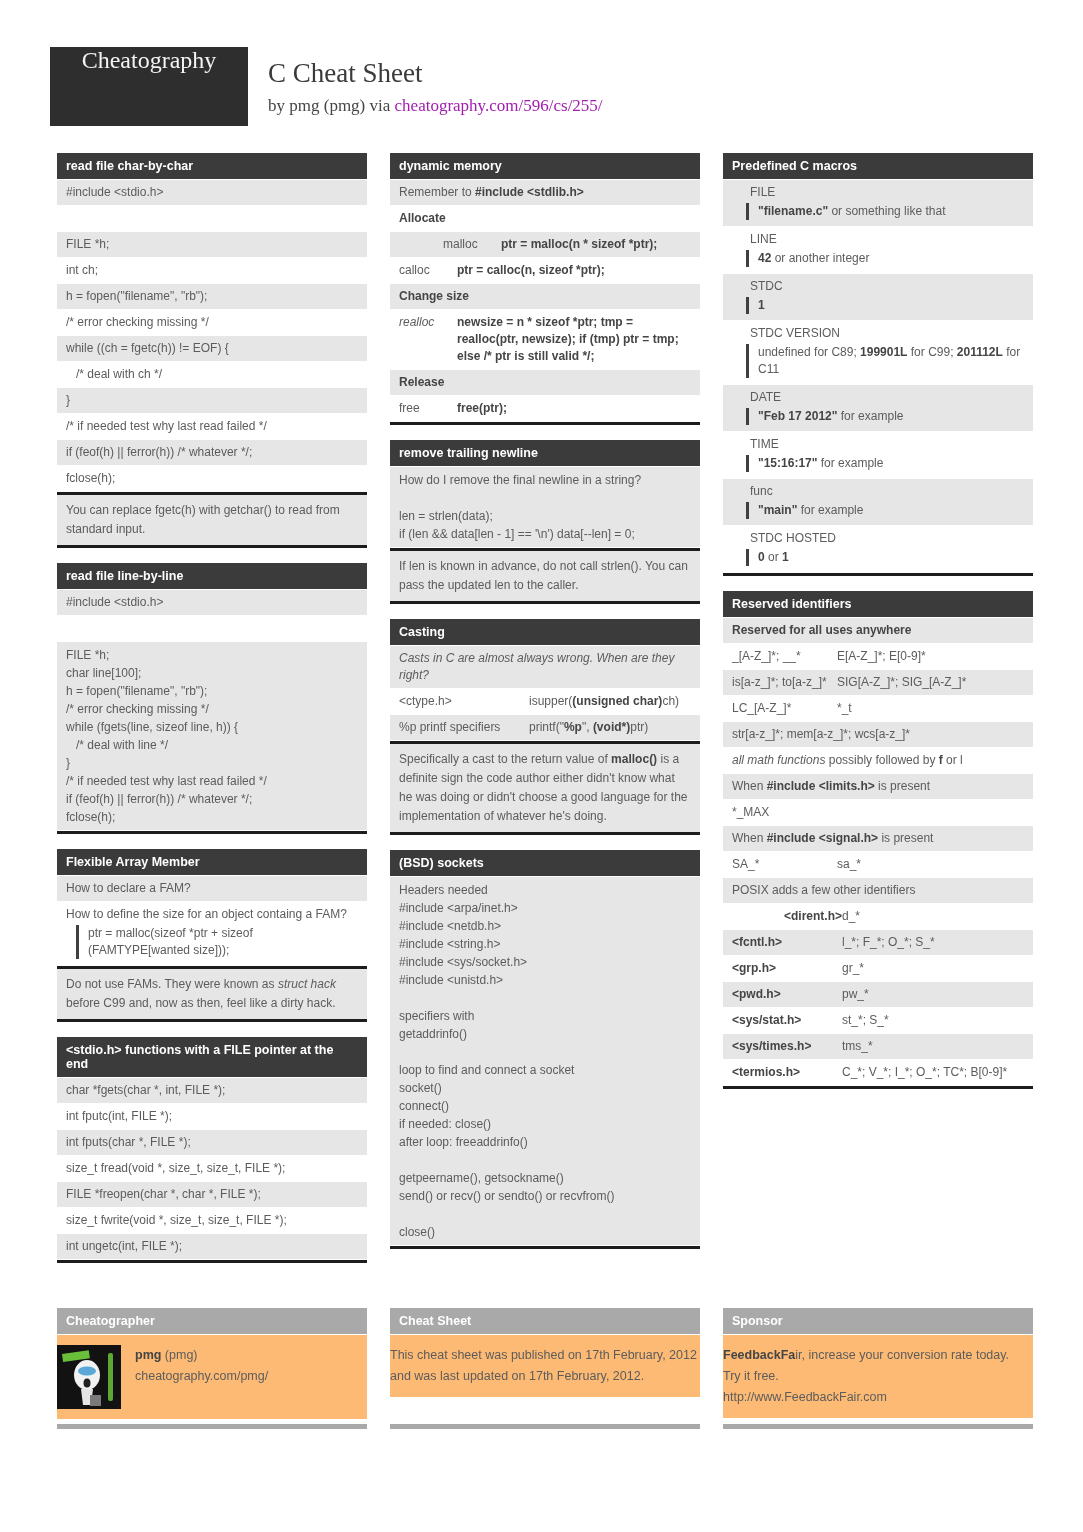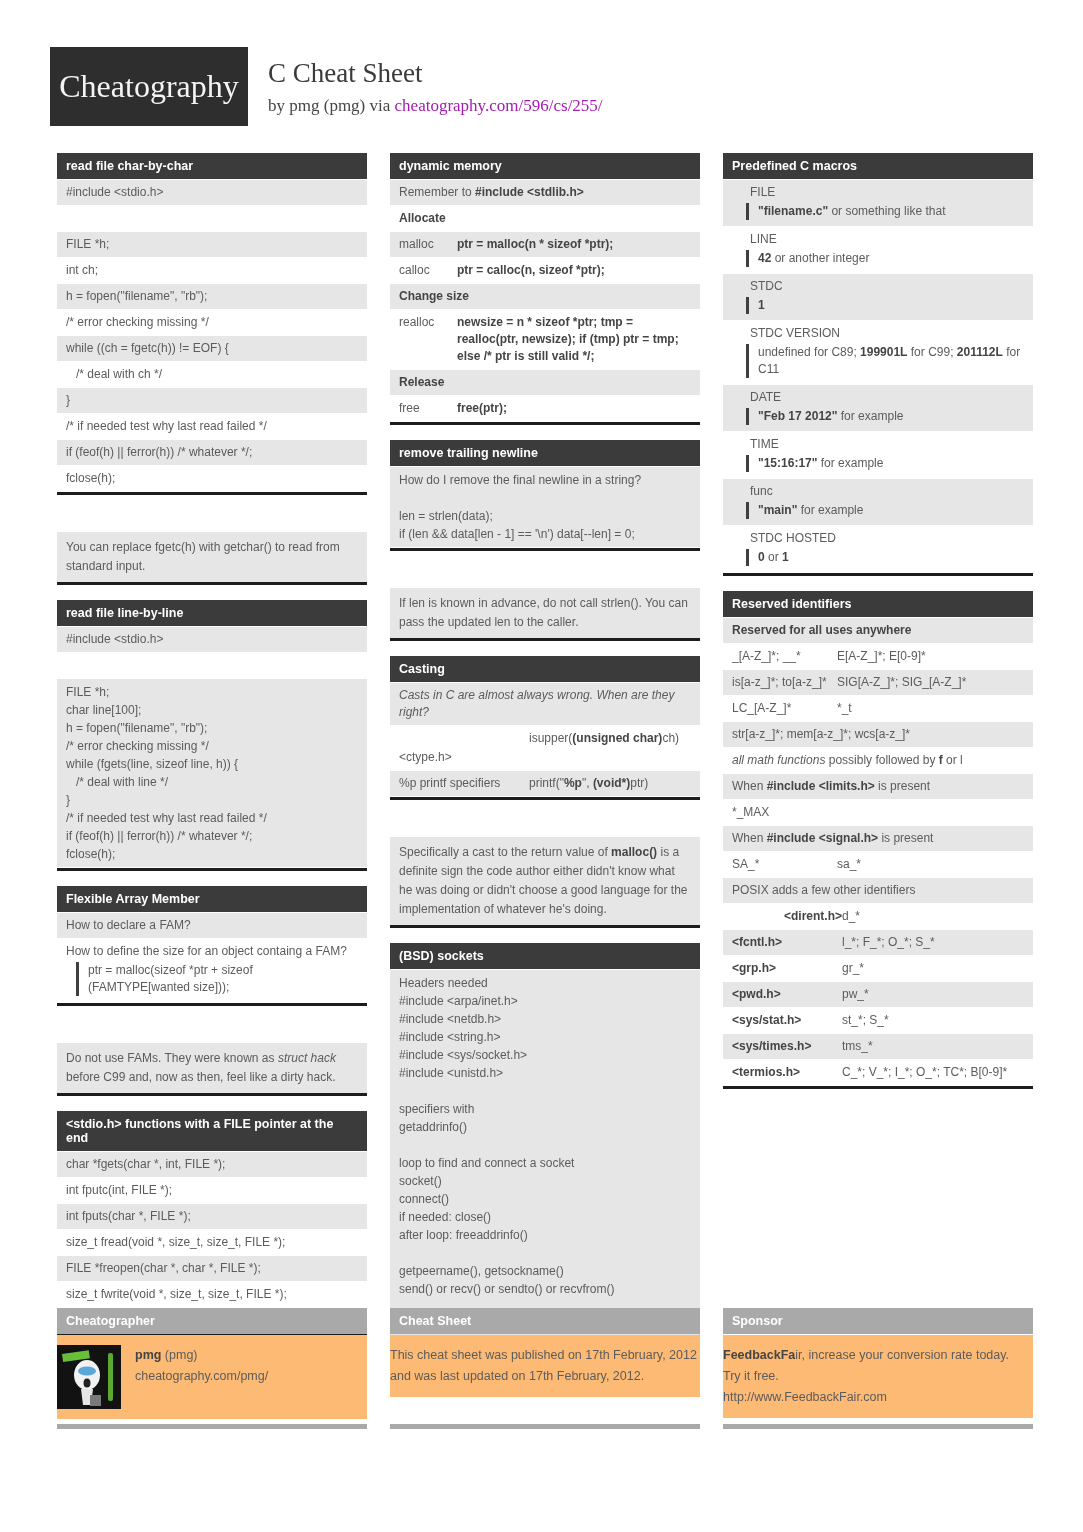--- a/index.html
+++ b/index.html
@@ -1,21 +1,21 @@
 <!DOCTYPE html>
 <html><head>
 <meta charset="utf-8">
 <style>
   html,body{margin:0;padding:0;background:#fff;}
   .page{position:relative;width:1083px;height:1532px;background:#ffffff;
         font-family:"Liberation Sans",sans-serif;overflow:hidden;}
   
   .logo{position:absolute;left:50px;top:47px;width:198px;height:79px;background:#2e2e2e;
-        color:#f4f4f4;display:flex;align-items:center;justify-content:center;
-        font-family:"Liberation Serif",serif;font-size:32px;}
+        color:#f4f4f4;display:flex;align-items:flex-start;justify-content:center;
+        font-family:"Liberation Serif",serif;font-size:24px;}
   .titleblock{position:absolute;left:268px;top:58px;font-family:"Liberation Serif",serif;color:#3a3a3a;}
   .title{font-size:27px;}
   .byline{font-size:17px;margin-top:7px;color:#464646;}
   .bylink{color:#a21caf;}
   
   .cols{position:absolute;left:57px;top:153px;display:flex;gap:23px;}
   .col{width:310px;position:relative;height:1390px;}
   .section{margin-bottom:15px;}
   .sec-head{background:#3b3b3b;color:#ffffff;font-weight:bold;font-size:12.5px;
             padding:6px 9px;margin-bottom:1px;}
@@ -26,21 +26,21 @@
   .w{background:#ffffff;}
   .blank{height:25px;box-sizing:border-box;}
   .pair{display:flex;}
   .pair .pk{flex-shrink:0;}
   .pair .pv{flex:1 1 auto;}
   .qa .a{border-left:3px solid #3f3f3f;margin:2px 0 2px 10px;padding-left:9px;}
   .mqa .q{padding-left:18px;}
   .mqa .a{margin-left:14px;}
   .block div{min-height:18px;line-height:18px;}
   .rule{height:3px;background:#1d1d1d;}
-  .note{background:#e6e6e6;padding:6px 9px;font-size:12px;line-height:19px;color:#5c5c5c;margin-top:37px;}
+  .note{background:#e6e6e6;padding:6px 9px;font-size:12px;line-height:19px;color:#5c5c5c;}
   .note b{color:#454545;}
   
   .meta-slot{position:absolute;top:1155px;left:0;right:0;}
   .meta-body{padding:10px 0;font-size:12.5px;line-height:21px;color:#5c5c5c;background:#fdba74;}
   .meta-body b{color:#454545;}
   .author{display:flex;}
   .avatar{width:64px;height:64px;flex-shrink:0;}
   .author-text{margin-left:14px;}
   .endbar{position:absolute;top:1271px;left:0;right:0;height:5px;background:#a9a9a9;}
 </style>
@@ -141,30 +141,30 @@
           </div>
         </div>
         <div class="endbar"></div>
       </div>
     <div class="col">
         <div class="section">
           <div class="sec-head">dynamic memory</div>
           <div class="row g">Remember to <b>#include &lt;stdlib.h&gt;</b></div>
           <div class="row w"><b>Allocate</b></div>
           <div class="row pair g">
-            <div class="pk" style="flex: 0 0 58px;">malloc</div>
+            <div class="pk" style="flex: 0 0 58px; margin-left: 44px;">malloc</div>
             <div class="pv"><b>ptr = malloc(n * sizeof *ptr);</b></div>
           </div>
           <div class="row pair w">
             <div class="pk" style="flex: 0 0 58px;">calloc</div>
             <div class="pv"><b>ptr = calloc(n, sizeof *ptr);</b></div>
           </div>
           <div class="row g"><b>Change size</b></div>
           <div class="row pair w">
-            <div class="pk" style="flex: 0 0 58px;">realloc</div>
+            <div class="pk" style="flex: 0 0 58px; font-style: italic;">realloc</div>
             <div class="pv"><b>newsize = n * sizeof *ptr; tmp = realloc(ptr, newsize); if (tmp) ptr = tmp; else /* ptr is still valid */;</b></div>
           </div>
           <div class="row g"><b>Release</b></div>
           <div class="row pair w">
             <div class="pk" style="flex: 0 0 58px;">free</div>
             <div class="pv"><b>free(ptr);</b></div>
           </div>
           <div class="rule"></div>
         </div>
         <div class="section">
@@ -176,21 +176,21 @@
             <div>if (len &amp;&amp; data[len - 1] == '\n') data[--len] = 0;</div>
           </div>
           <div class="rule"></div>
           <div class="note">If len is known in advance, do not call strlen(). You can pass the updated len to the caller.</div>
           <div class="rule"></div>
         </div>
         <div class="section">
           <div class="sec-head">Casting</div>
           <div class="row g"><i>Casts in C are almost always wrong. When are they right?</i></div>
           <div class="row pair w">
-            <div class="pk" style="flex: 0 0 130px; margin-top: 19px;">&lt;ctype.h&gt;</div>
+            <div class="pk" style="flex: 0 0 130px;">&lt;ctype.h&gt;</div>
             <div class="pv">isupper(<b>(unsigned char)</b>ch)</div>
           </div>
           <div class="row pair g">
             <div class="pk" style="flex: 0 0 130px;">%p printf specifiers</div>
             <div class="pv">printf("<b>%p</b>", <b>(void*)</b>ptr)</div>
           </div>
           <div class="rule"></div>
           <div class="note">Specifically a cast to the return value of <b>malloc()</b> is a definite sign the code author either didn't know what he was doing or didn't choose a good language for the implementation of whatever he's doing.</div>
           <div class="rule"></div>
         </div>

